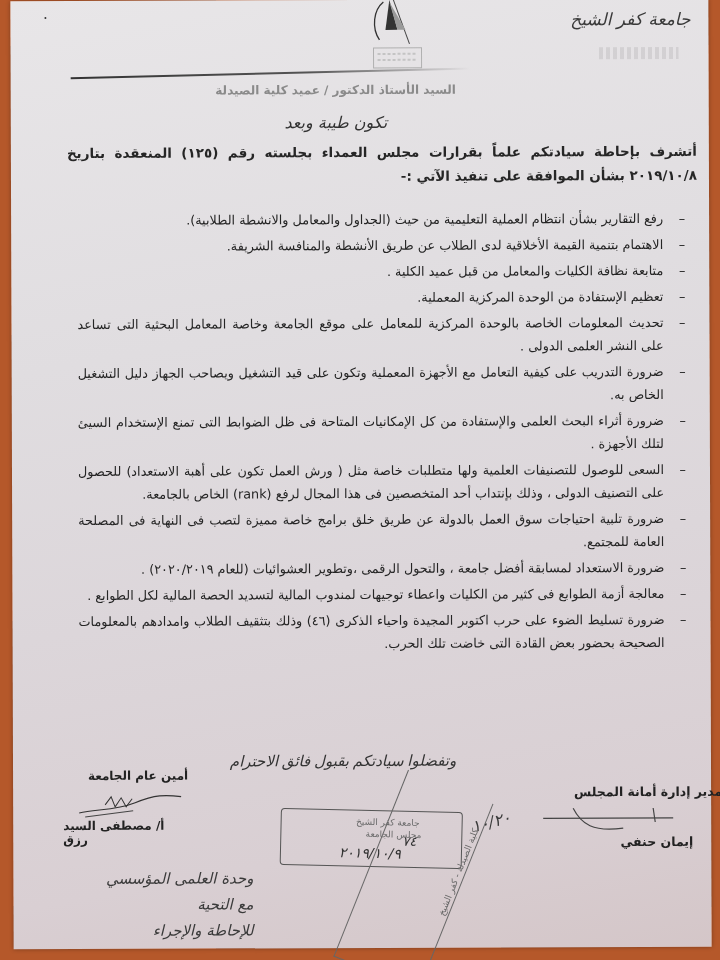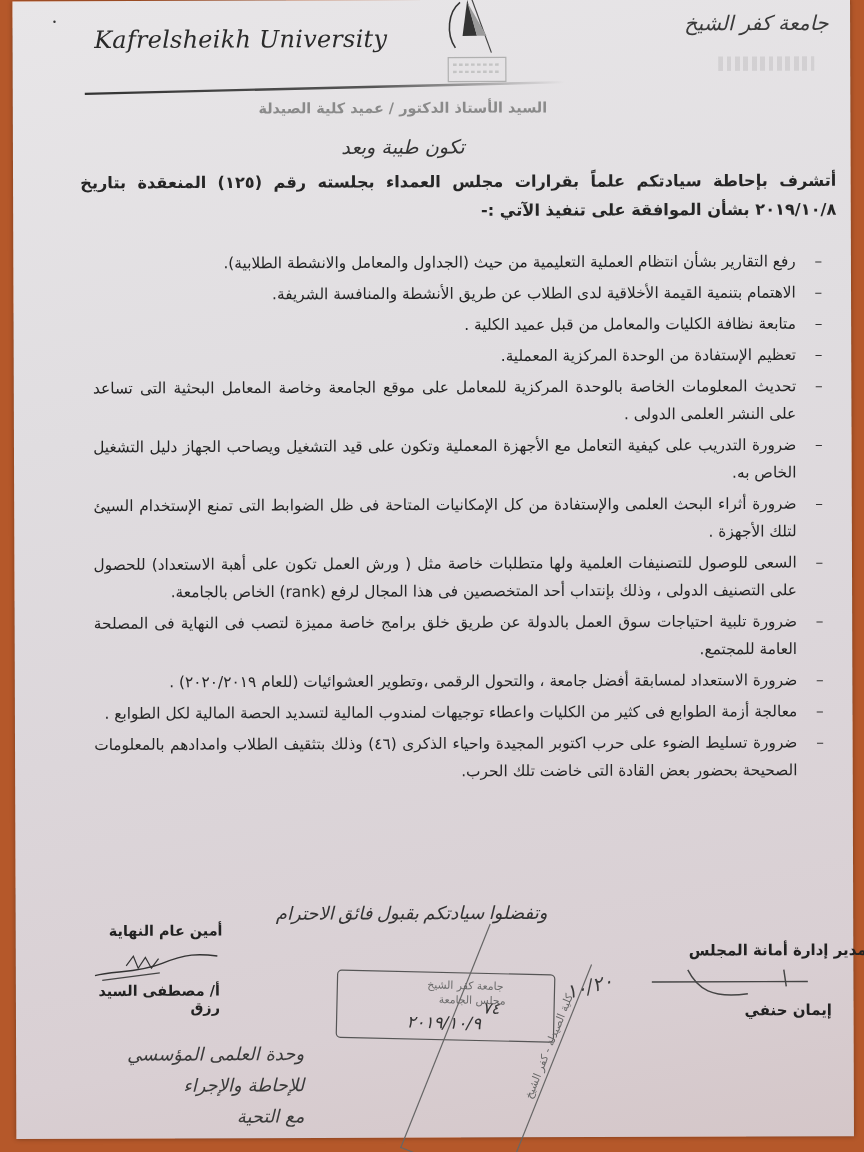--- a/index.html
+++ b/index.html
@@ -69,21 +69,21 @@
     .closing {
       position: absolute; left: 200px; top: 752px; width: 260px; text-align: center;
       direction: rtl; font-family: Liberation Serif, serif; font-style: italic;
       font-size: 15px; color: #333;
     }
     .sig-left-title {
       position: absolute; left: 70px; top: 768px; width: 110px; text-align: center;
       direction: rtl; font-size: 12px; font-weight: bold; color: #222;
     }
     .sig-left-name {
-      position: absolute; left: 50px; top: 818px; width: 120px; text-align: right;
+      position: absolute; left: 50px; top: 818px; width: 120px; text-align: left;
       direction: rtl; font-size: 12px; font-weight: bold; color: #222;
     }
     .sig-left-scrawl {
       position: absolute; left: 62px; top: 790px; width: 110px; height: 28px;
     }
     .sig-right-title {
       position: absolute; left: 560px; top: 785px; width: 150px; text-align: center;
       direction: rtl; font-size: 12.5px; font-weight: bold; color: #222;
     }
     .sig-right-name {
@@ -125,21 +125,20 @@
     }
     .page-dot { position:absolute; left: 34px; top: 16px; width: 2px; height: 2px; background:#333; border-radius:50%; }
   </style>
 </head>
 <body>
 
 <div class="paper">
 
   <span class="page-dot"></span>
 
-  <div class="header-en">Kafrelsheikh University</div>
 
   <svg class="logo" viewBox="0 0 90 70">
     <path d="M38 2 C28 10 26 28 34 40" stroke="#333" stroke-width="1.3" fill="none"></path>
     <path d="M44 0 L40 30 L52 30 Z" fill="#333"></path>
     <path d="M48 0 L64 44" stroke="#444" stroke-width="1" fill="none"></path>
     <path d="M44 2 L52 30 L60 30 Z" fill="#9a9a9a"></path>
     <rect x="28" y="48" width="48" height="20" fill="none" stroke="#b0b0b0" stroke-width="1"></rect>
     <path d="M32 54 h40 M32 60 h40" stroke="#c4c4c4" stroke-width="2" stroke-dasharray="3 2"></path>
   </svg>
 
@@ -164,21 +163,21 @@
     <li>ضرورة أثراء البحث العلمى والإستفادة من كل الإمكانيات المتاحة فى ظل الضوابط التى تمنع الإستخدام السيئ لتلك الأجهزة .</li>
     <li>السعى للوصول للتصنيفات العلمية ولها متطلبات خاصة مثل ( ورش العمل تكون على أهبة الاستعداد) للحصول على التصنيف الدولى ، وذلك بإنتداب أحد المتخصصين فى هذا المجال لرفع (rank) الخاص بالجامعة.</li>
     <li>ضرورة تلبية احتياجات سوق العمل بالدولة عن طريق خلق برامج خاصة مميزة لتصب فى النهاية فى المصلحة العامة للمجتمع.</li>
     <li>ضرورة الاستعداد لمسابقة أفضل جامعة ، والتحول الرقمى ،وتطوير العشوائيات (للعام ٢٠٢٠/٢٠١٩) .</li>
     <li>معالجة أزمة الطوابع فى كثير من الكليات واعطاء توجيهات لمندوب المالية لتسديد الحصة المالية لكل الطوابع .</li>
     <li>ضرورة تسليط الضوء على حرب اكتوبر المجيدة واحياء الذكرى (٤٦) وذلك بتثقيف الطلاب وامدادهم بالمعلومات الصحيحة بحضور بعض القادة التى خاضت تلك الحرب.</li>
   </ul>
 
   <div class="closing">وتفضلوا سيادتكم بقبول فائق الاحترام</div>
 
-  <div class="sig-left-title">أمين عام النهاية</div>
+  <div class="sig-left-title">أمين عام الجامعة</div>
   <svg class="sig-left-scrawl" viewBox="0 0 110 28">
     <path d="M4 22 C20 18 40 20 60 12 S90 4 106 6" stroke="#333" stroke-width="1.2" fill="none"></path>
     <path d="M30 14 l6 -8 l4 10 l6 -9 l5 9 l6 -8" stroke="#333" stroke-width="1" fill="none"></path>
     <path d="M10 26 L58 20" stroke="#444" stroke-width="1" fill="none"></path>
   </svg>
   <div class="sig-left-name">أ/ مصطفى السيد رزق</div>
 
   <div class="sig-right-title">مدير إدارة أمانة المجلس</div>
   <svg class="sig-right-scrawl" viewBox="0 0 150 30">
     <path d="M10 14 L140 14" stroke="#444" stroke-width="1.2"></path>
@@ -193,16 +192,16 @@
     <span class="l3">٧٤</span>
     <span class="l4">٢٠١٩/١٠/٩</span>
   </div>
 
   <div class="stamp-diag"></div>
   <div class="stamp-diag-text">كلية الصيدلة - كفر الشيخ</div>
   <div class="hand-date">١٠/٢٠</div>
 
   <div class="handwritten">
     <span class="hl">وحدة العلمى المؤسسي</span>
+    <span class="hl">مع التحية</span>
     <span class="hl">للإحاطة والإجراء</span>
-    <span class="hl">مع التحية</span>
   </div>
 </div>
 
 </body></html>

